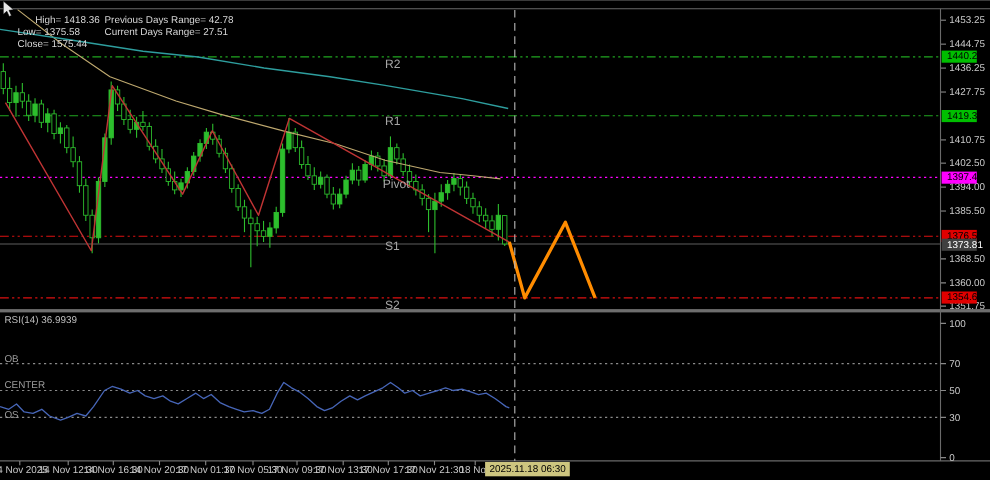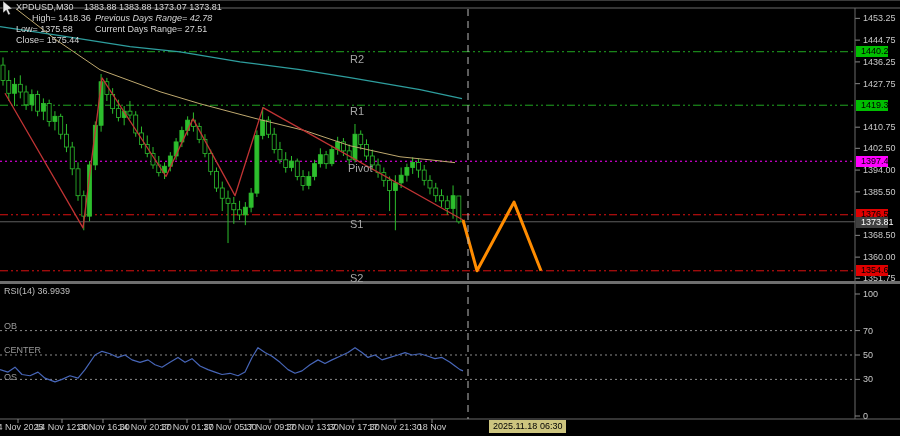--- a/index.html
+++ b/index.html
@@ -254,26 +254,22 @@
       <line x1="395" y1="419" x2="395" y2="423" stroke="#888" stroke-width="1"></line>
       <text x="395" y="430" fill="#C9C9C9" font-size="9" font-family="&quot;Liberation Sans&quot;,sans-serif" text-anchor="middle">17 Nov 21:30</text>
       <line x1="432" y1="419" x2="432" y2="423" stroke="#888" stroke-width="1"></line>
       <text x="432" y="430" fill="#C9C9C9" font-size="9" font-family="&quot;Liberation Sans&quot;,sans-serif" text-anchor="middle">18 Nov</text>
     </svg>
 
   <svg width="14" height="16" style="position:absolute;left:1px;top:0;">
     <path d="M2,1 L2,13 L5.2,10.2 L7.4,15 L9.4,14 L7.2,9.4 L11.4,8.8 Z" fill="#e8e8e8" stroke="#000" stroke-width="0.5"></path>
   </svg>
 
-  <div class="ovl" style="left:16px;top:2px;">
-    <span>XPDUSD,M30</span>
-    <span style="margin-left:8px;">1383.88 1383.88 1373.07 1373.81</span>
-  </div>
   <div class="ovl" style="left:32px;top:13px;">High= 1418.36</div>
-  <div class="ovl" style="left:95px;top:13px;font-style:italic;">Previous Days Range= 42.78</div>
+  <div class="ovl" style="left:95px;top:13px;">Previous Days Range= 42.78</div>
   <div class="ovl" style="left:16px;top:24px;">Low= 1375.58</div>
   <div class="ovl" style="left:95px;top:24px;">Current Days Range= 27.51</div>
   <div class="ovl" style="left:16px;top:35px;">Close= 1575.44</div>
 
   <div class="pivlab" style="left:350px;top:54px;">R2</div>
   <div class="pivlab" style="left:350px;top:106px;">R1</div>
   <div class="pivlab" style="left:348px;top:163px;">Pivot</div>
   <div class="pivlab" style="left:350px;top:219px;">S1</div>
   <div class="pivlab" style="left:350px;top:273px;">S2</div>
 
@@ -282,14 +278,14 @@
   <div class="axis-badge" style="top:156px;background:#FF00FF;">1397.45</div>
   <div class="axis-badge" style="top:209px;background:#E00000;">1376.55</div>
   <div class="axis-badge" style="top:217px;background:#404040;color:#fff;">1373.81</div>
   <div class="axis-badge" style="top:265px;background:#E00000;">1354.67</div>
 
   <div class="rsi-title">RSI(14) 36.9939</div>
   <div class="rsi-level-label" style="top:321px;">OB</div>
   <div class="rsi-level-label" style="top:345px;">CENTER</div>
   <div class="rsi-level-label" style="top:372px;">OS</div>
 
-  <div class="time-badge" style="background:#CDC57F;margin-left:48px;">2025.11.18 06:30</div>
+  <div class="time-badge" style="background:#CDC57F;">2025.11.18 06:30</div>
 </div>
 
 </body></html>

